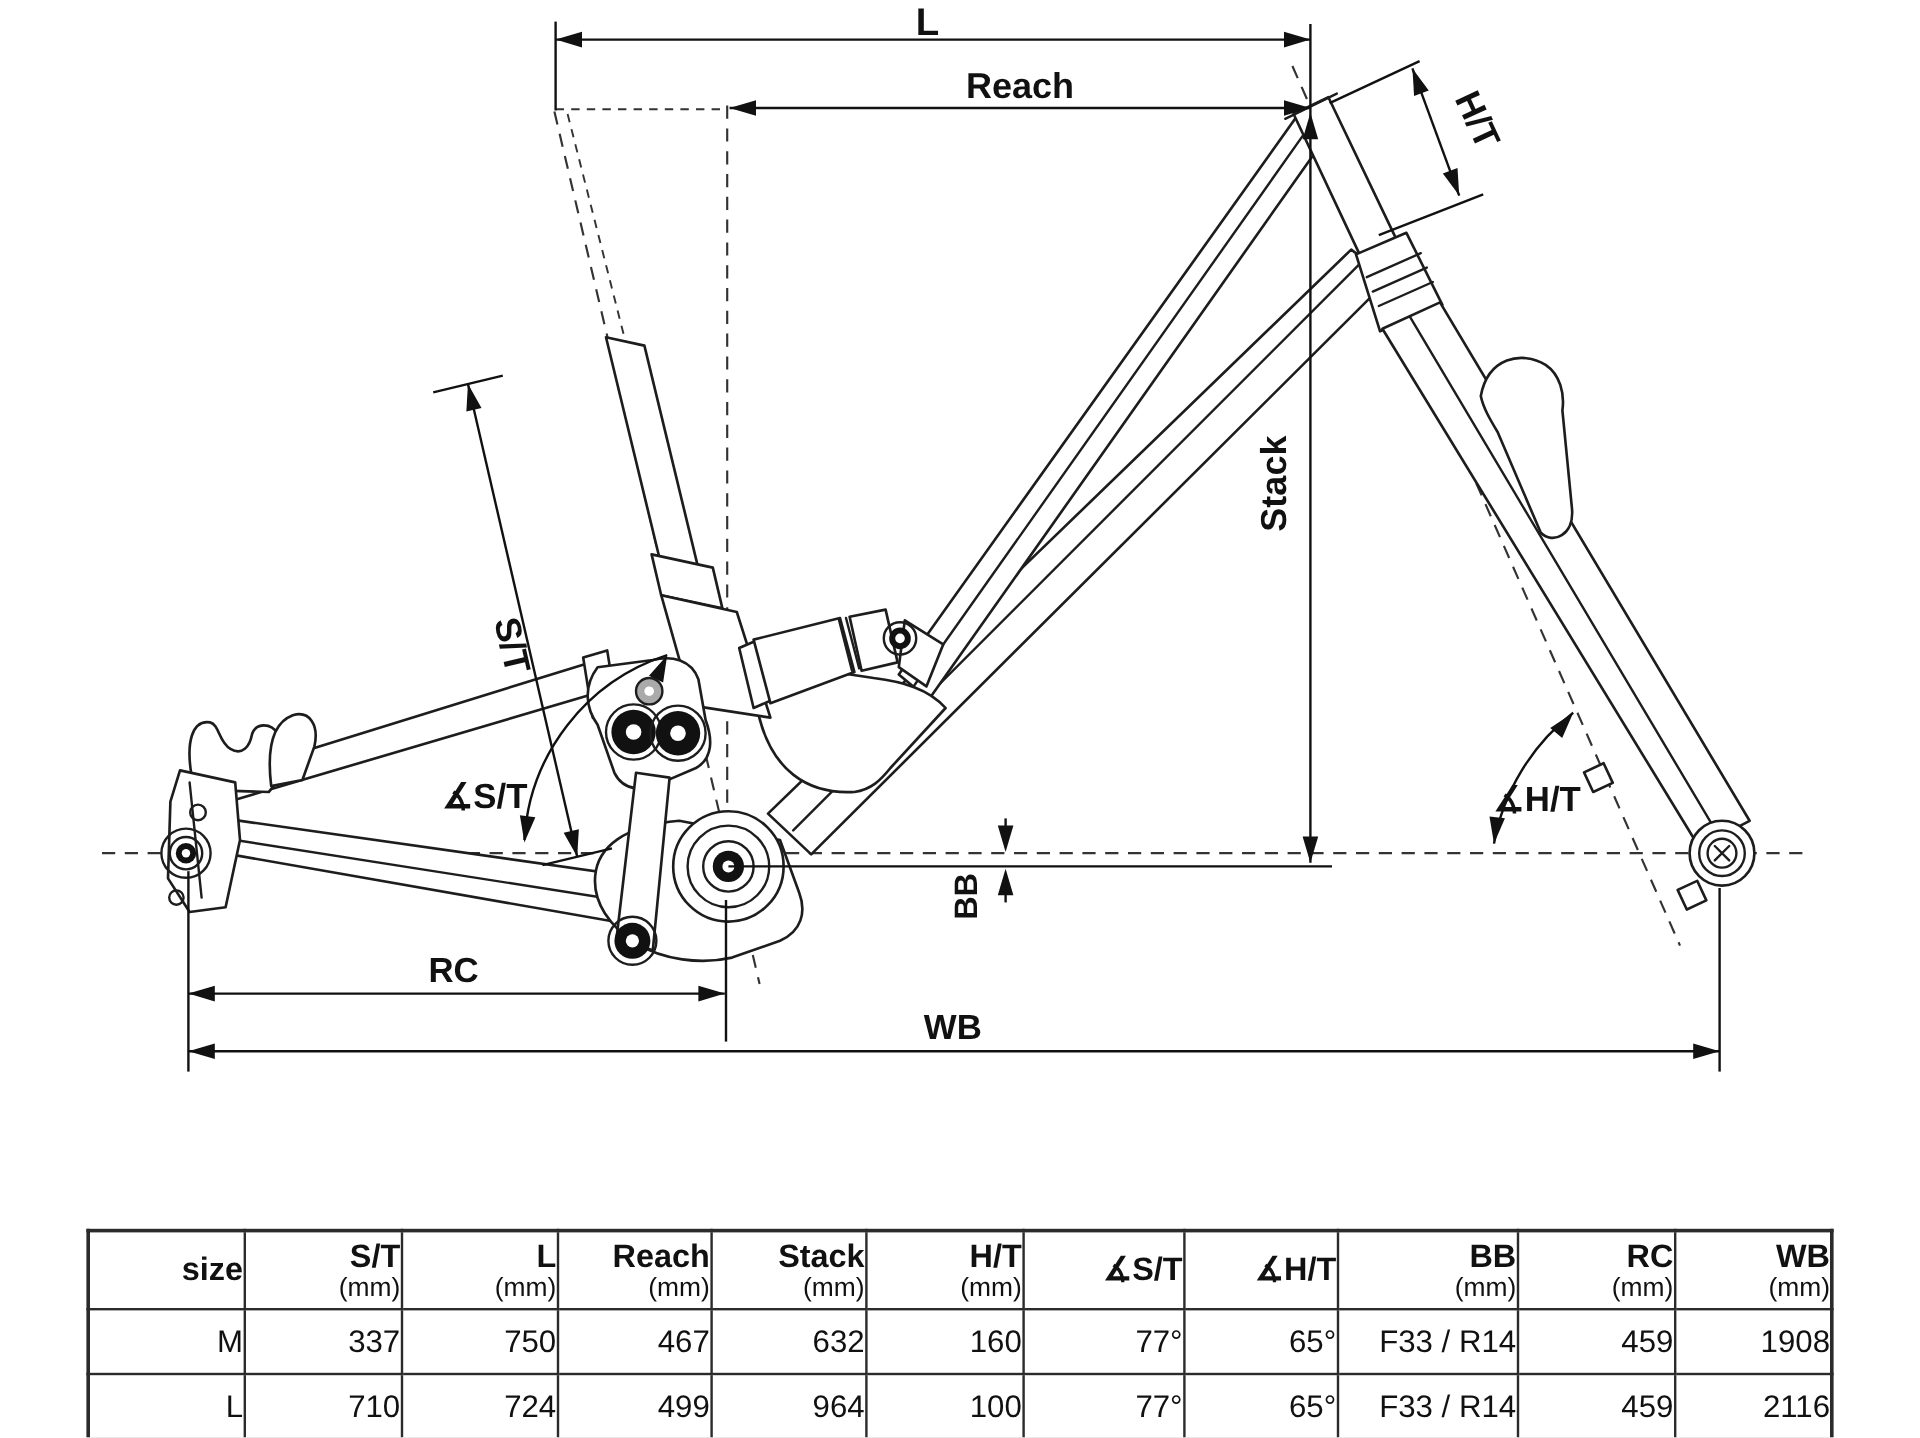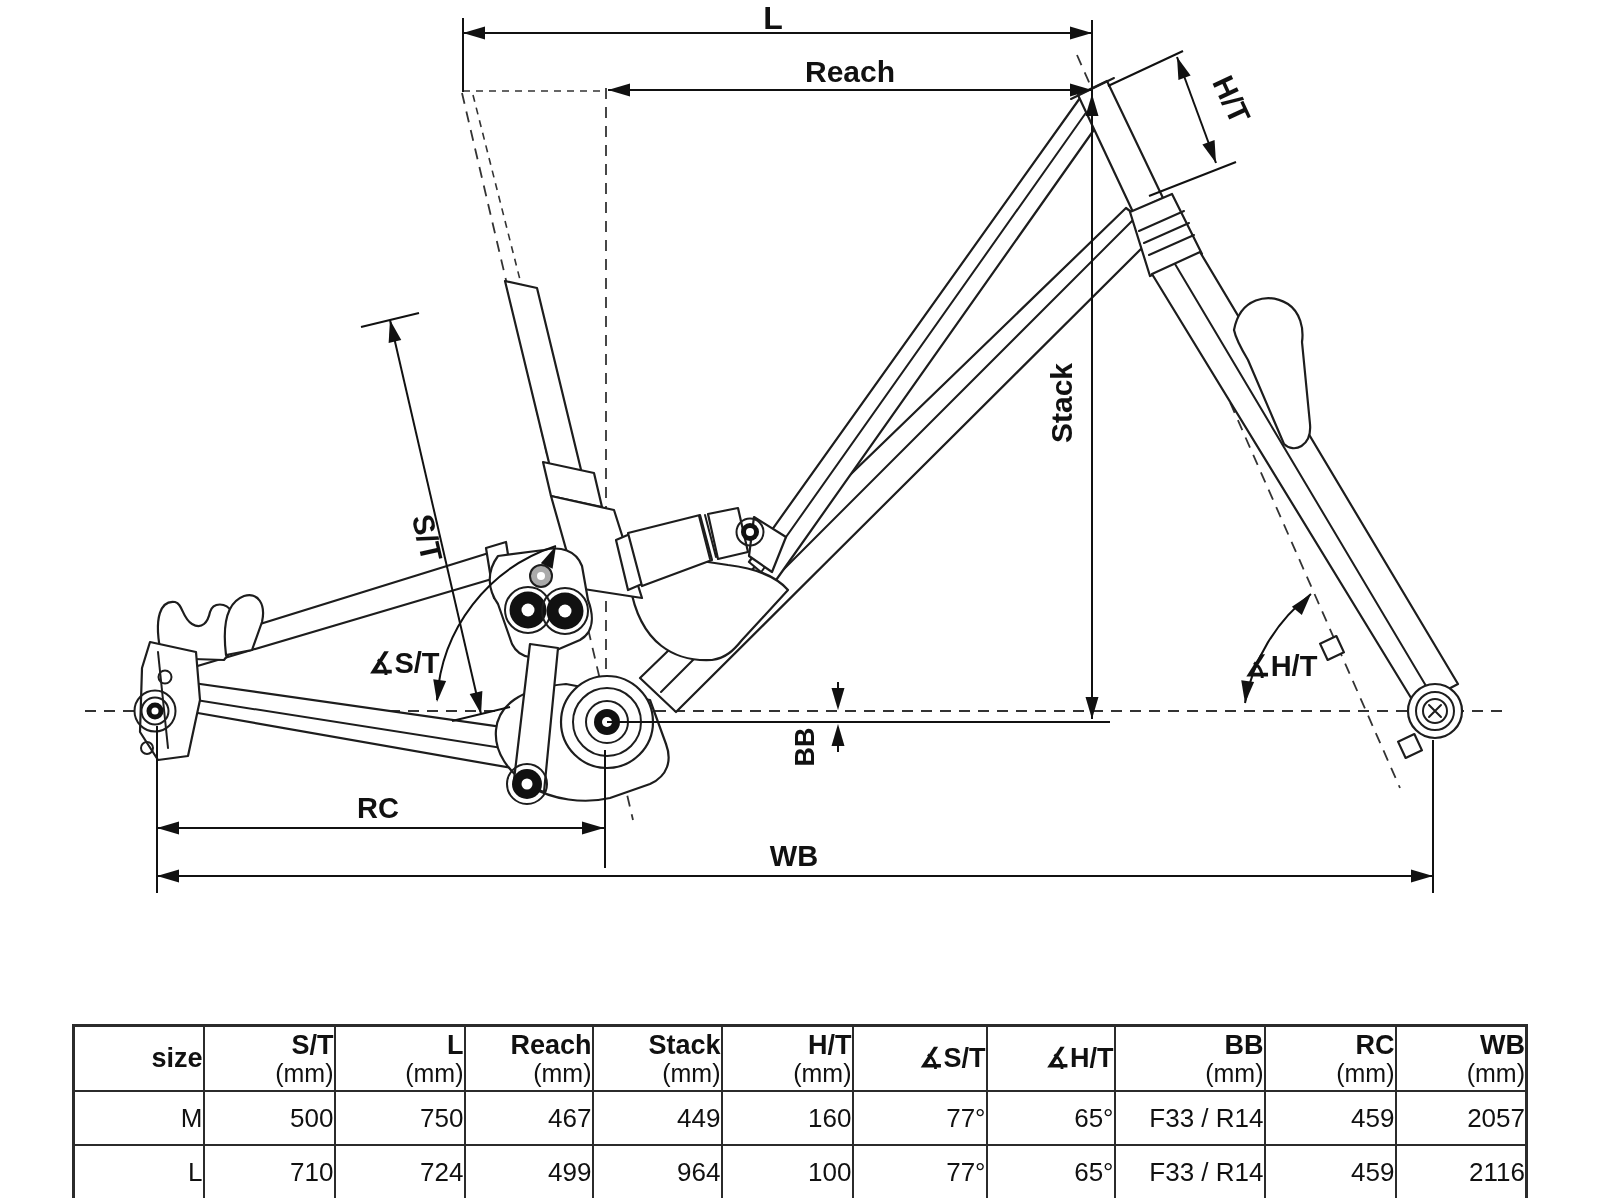--- a/index.html
+++ b/index.html
@@ -15,21 +15,21 @@
   .ah{fill:#111;stroke:none;}
   .blk{fill:#111;stroke:none;}
   .wht{fill:#fff;stroke:none;}
   
   #geo-table{position:absolute;left:72px;top:1024px;width:1453px;border-collapse:collapse;
              table-layout:fixed;background:#fff;color:#111;}
   #geo-table td,#geo-table th{border:2px solid #2b2b2b;text-align:right;vertical-align:middle;
              padding:0;overflow:hidden;}
   #geo-table{border:3px solid #2b2b2b;}
   #geo-table thead th{height:63px;font-size:27px;font-weight:bold;line-height:1.05;}
-  #geo-table thead .unit{display:block;font-size:25px;font-weight:normal;}
+  #geo-table thead .unit{display:block;font-size:22px;font-weight:normal;}
   #geo-table tbody td{height:52px;font-size:26px;font-weight:normal;}
 </style>
 </head>
 <body>
 
 <div id="page">
 
 <svg width="1600" height="1000" viewBox="0 0 1600 1000">
 
   <path class="dash" d="M85,711 H1502"></path>
@@ -223,30 +223,30 @@
       <th><span>∡S/T</span></th>
       <th><span>∡H/T</span></th>
       <th><span>BB</span><span class="unit">(mm)</span></th>
       <th><span>RC</span><span class="unit">(mm)</span></th>
       <th><span>WB</span><span class="unit">(mm)</span></th>
     </tr>
   </thead>
   <tbody>
     <tr>
       <td>M</td>
-      <td>500</td>
+      <td>337</td>
       <td>750</td>
       <td>467</td>
-      <td>449</td>
+      <td>632</td>
       <td>160</td>
       <td>77°</td>
       <td>65°</td>
       <td>F33 / R14</td>
       <td>459</td>
-      <td>2057</td>
+      <td>1908</td>
     </tr>
     <tr>
       <td>L</td>
       <td>710</td>
       <td>724</td>
       <td>499</td>
       <td>964</td>
       <td>100</td>
       <td>77°</td>
       <td>65°</td>

